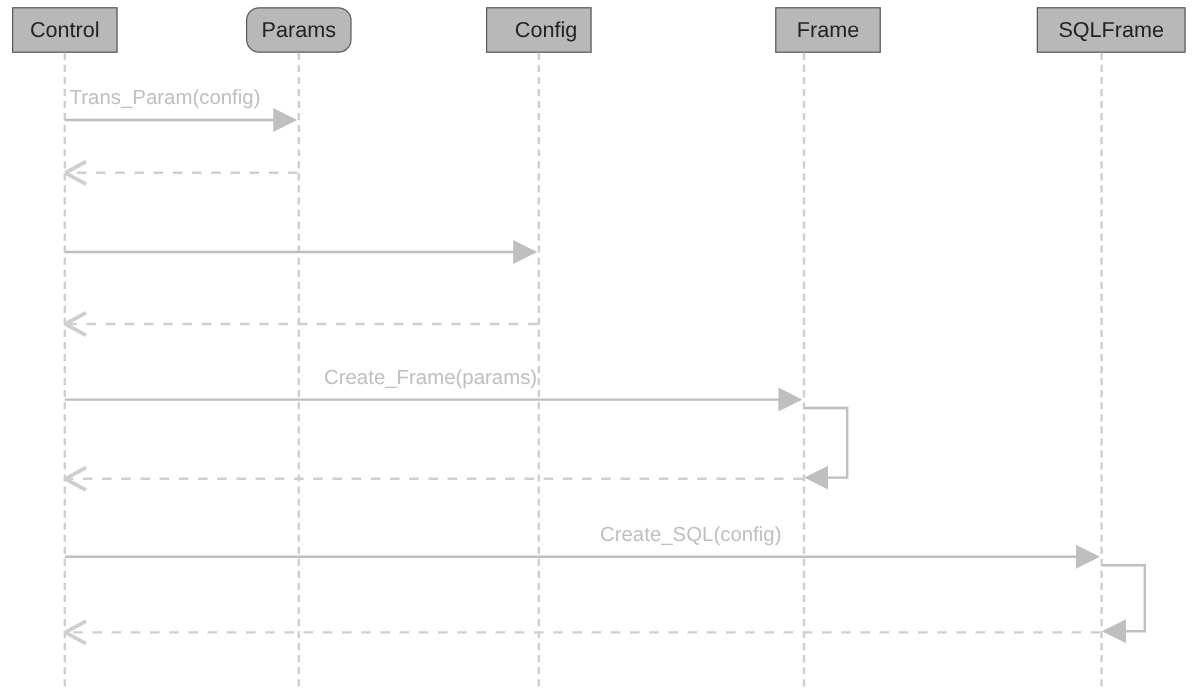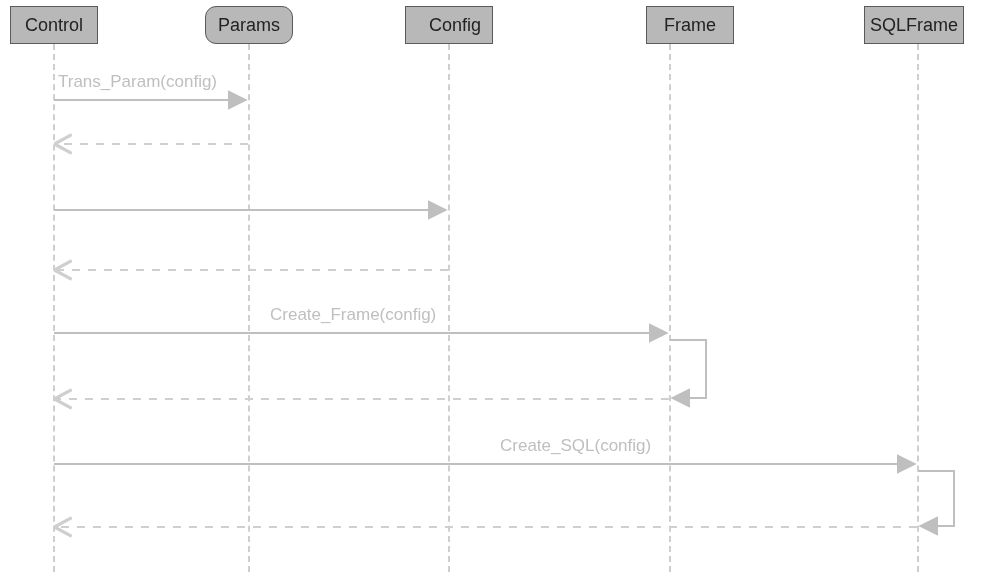--- a/index.html
+++ b/index.html
@@ -60,32 +60,32 @@
   </div>
   <div class="participant" style="left:205px; width:88px;border-radius:11px;">
     <span>Params</span>
   </div>
   <div class="participant" style="left:405px; width:88px;padding-left:12px;">
     <span>Config</span>
   </div>
   <div class="participant" style="left:626px; width:88px;margin-left:20px;">
     <span>Frame</span>
   </div>
-  <div class="participant" style="left:864px; width:100px;">
+  <div class="participant" style="left:864px; width:124px;">
     <span>SQLFrame</span>
   </div>
 
   <div class="lifeline" style="left:53px;"></div>
   <div class="lifeline" style="left:248px;"></div>
   <div class="lifeline" style="left:448px;"></div>
   <div class="lifeline" style="left:669px;"></div>
   <div class="lifeline" style="left:917px;"></div>
 
   <div class="msg-label" style="left:58px;  top:72px;">Trans_Param(config)</div>
-  <div class="msg-label" style="left:270px; top:305px;">Create_Frame(config)</div>
+  <div class="msg-label" style="left:270px; top:305px;">Create_Frame(params)</div>
   <div class="msg-label" style="left:500px; top:436px;">Create_SQL(config)</div>
 
   <svg class="overlay" viewBox="0 0 1000 583">
     <defs>
       <marker id="arrow-solid" viewBox="0 0 12 12" refX="11" refY="6" markerWidth="10" markerHeight="10" orient="auto">
         <path d="M0,0 L12,6 L0,12 Z" fill="#bfbfbf"></path>
       </marker>
       <marker id="arrow-open" viewBox="0 0 14 14" refX="12" refY="7" markerWidth="11" markerHeight="11" orient="auto">
         <path d="M13,7 L2,1 M13,7 L2,13" stroke="#cfcfcf" stroke-width="2" fill="none"></path>
       </marker>

